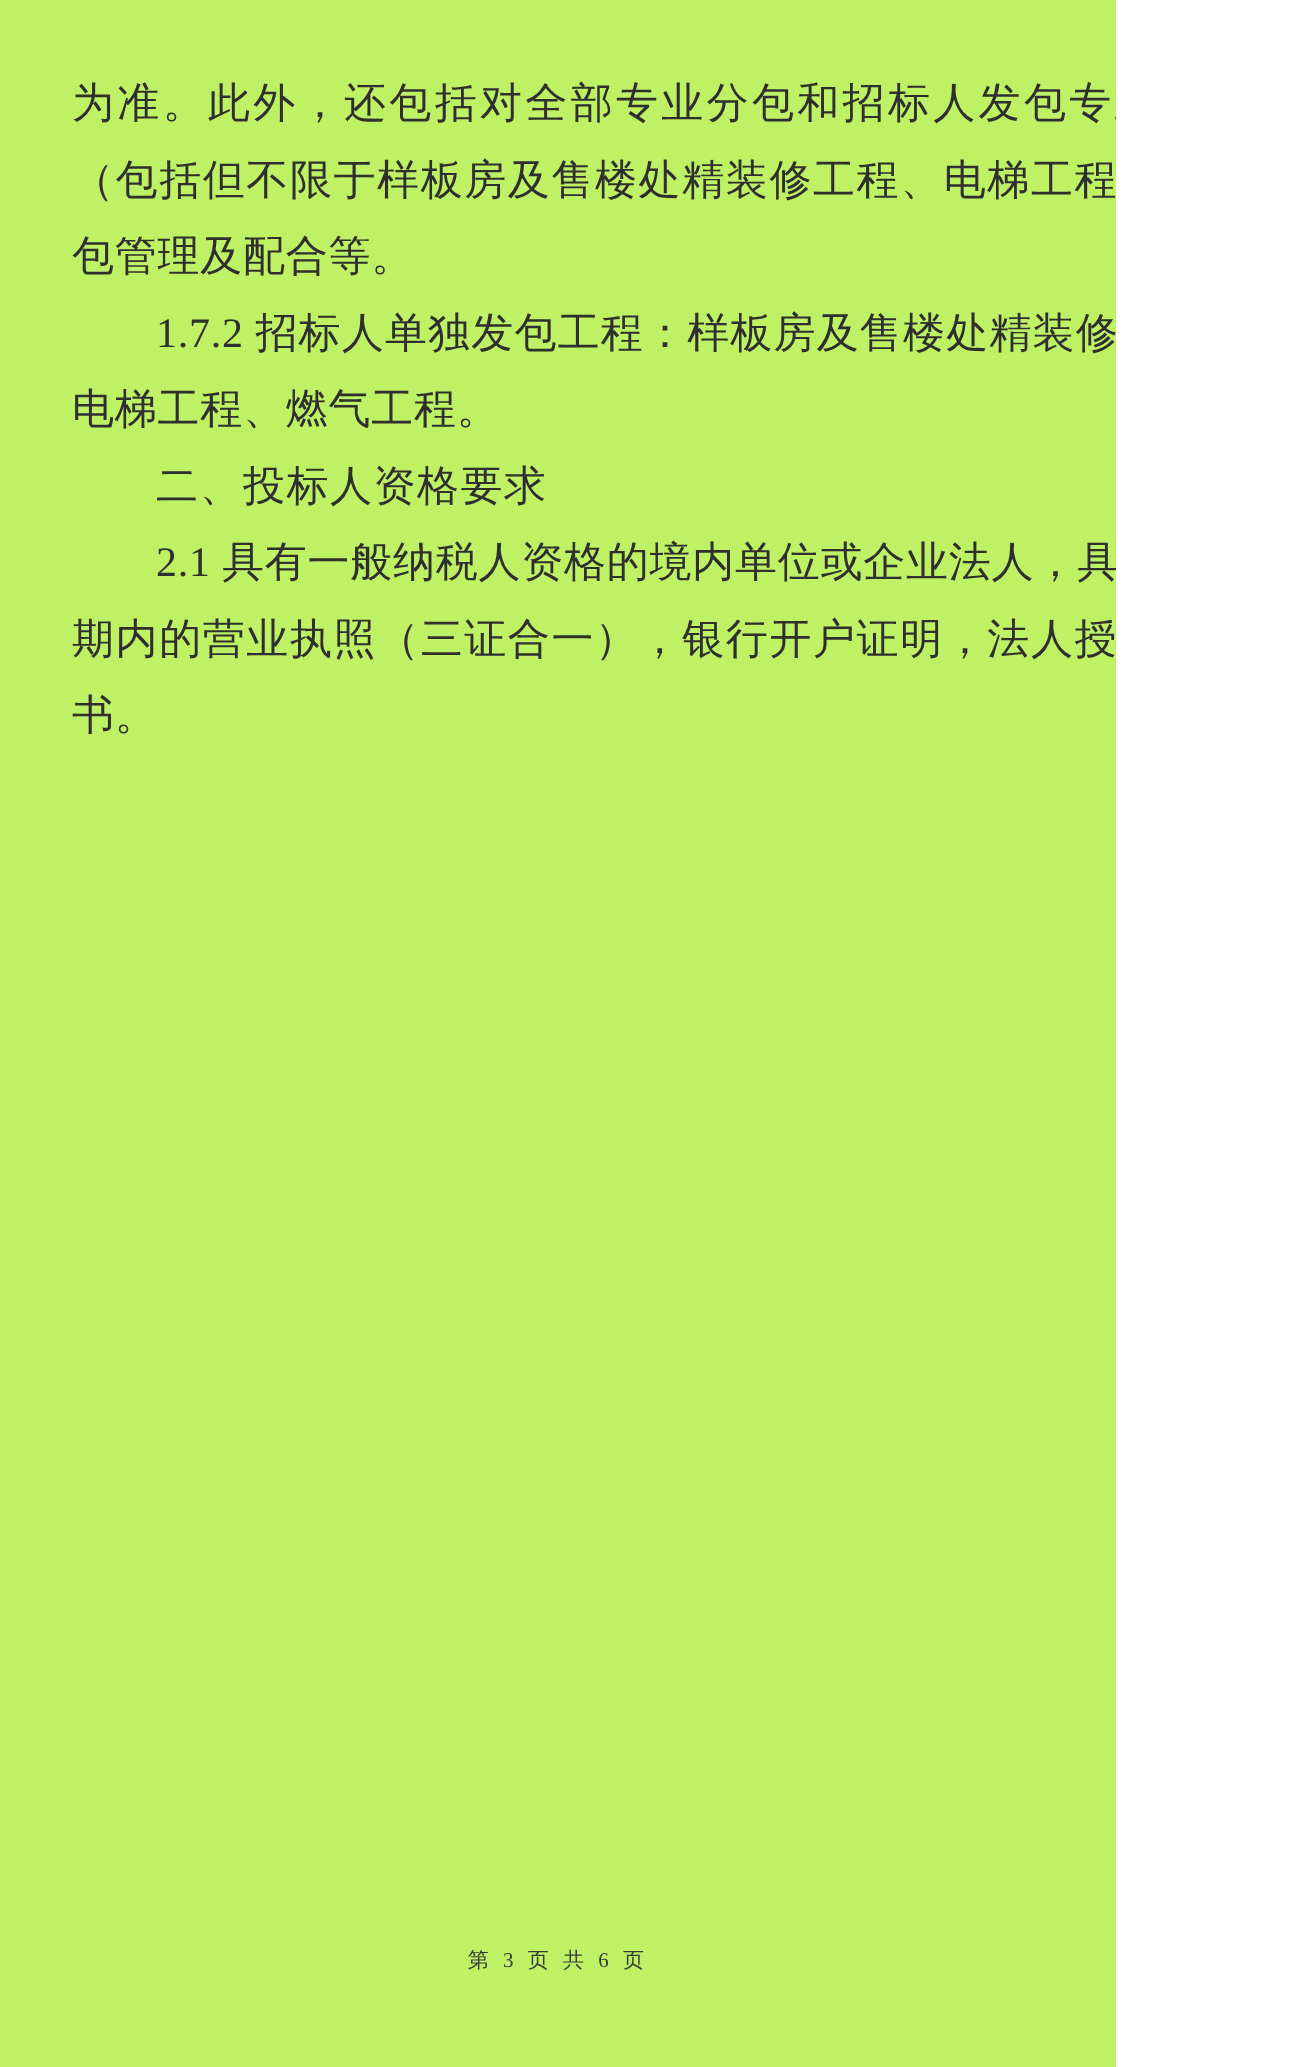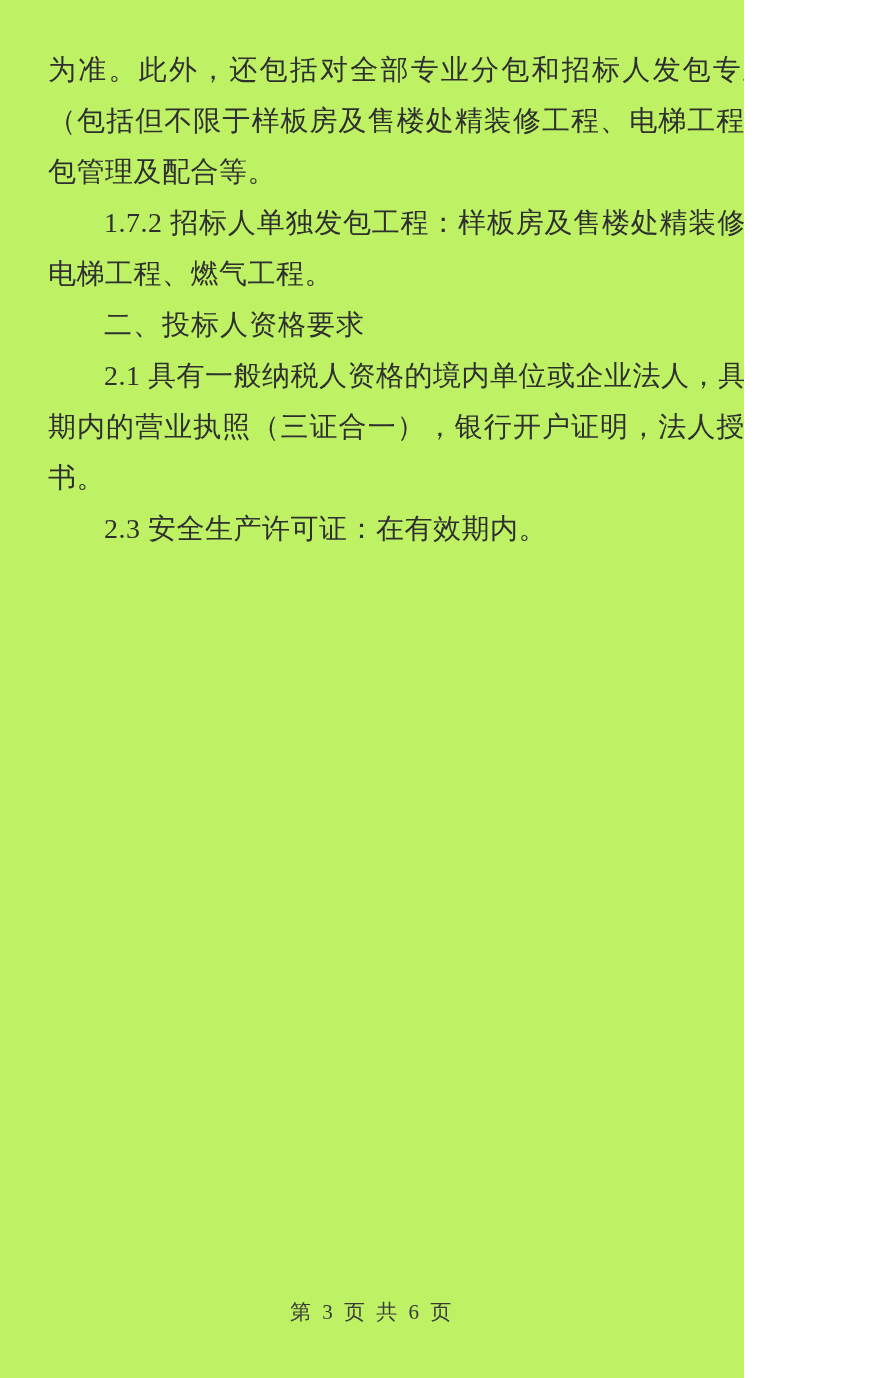--- a/index.html
+++ b/index.html
@@ -38,30 +38,29 @@
   .content p.heading {
     font-weight: normal;
     letter-spacing: 1px;
   }
   .footer {
     position: absolute;
     left: 0;
     top: 1298px;
     width: 100%;
     text-align: center;
-    font-size: 21px;
+    font-size: 14px;
     letter-spacing: 3px;
     color: #3a3a3a;
   }
 </style>
 </head>
 <body>
 
 <div class="page">
   <div class="content" id="document-body">
       <p class="no-indent ">为准。此外，还包括对全部专业分包和招标人发包专业工程（包括但不限于样板房及售楼处精装修工程、电梯工程）的总包管理及配合等。</p>
       <p class="">1.7.2 招标人单独发包工程：样板房及售楼处精装修工程、电梯工程、燃气工程。</p>
       <p class="heading">二、投标人资格要求</p>
       <p class="">2.1 具有一般纳税人资格的境内单位或企业法人，具有有效期内的营业执照（三证合一），银行开户证明，法人授权委托书。</p>
-      <p class="">2.3 安全生产许可证：在有效期内。</p>
     </div>
   <div class="footer">第 3 页 共 6 页</div>
 </div>
 
 </body></html>

